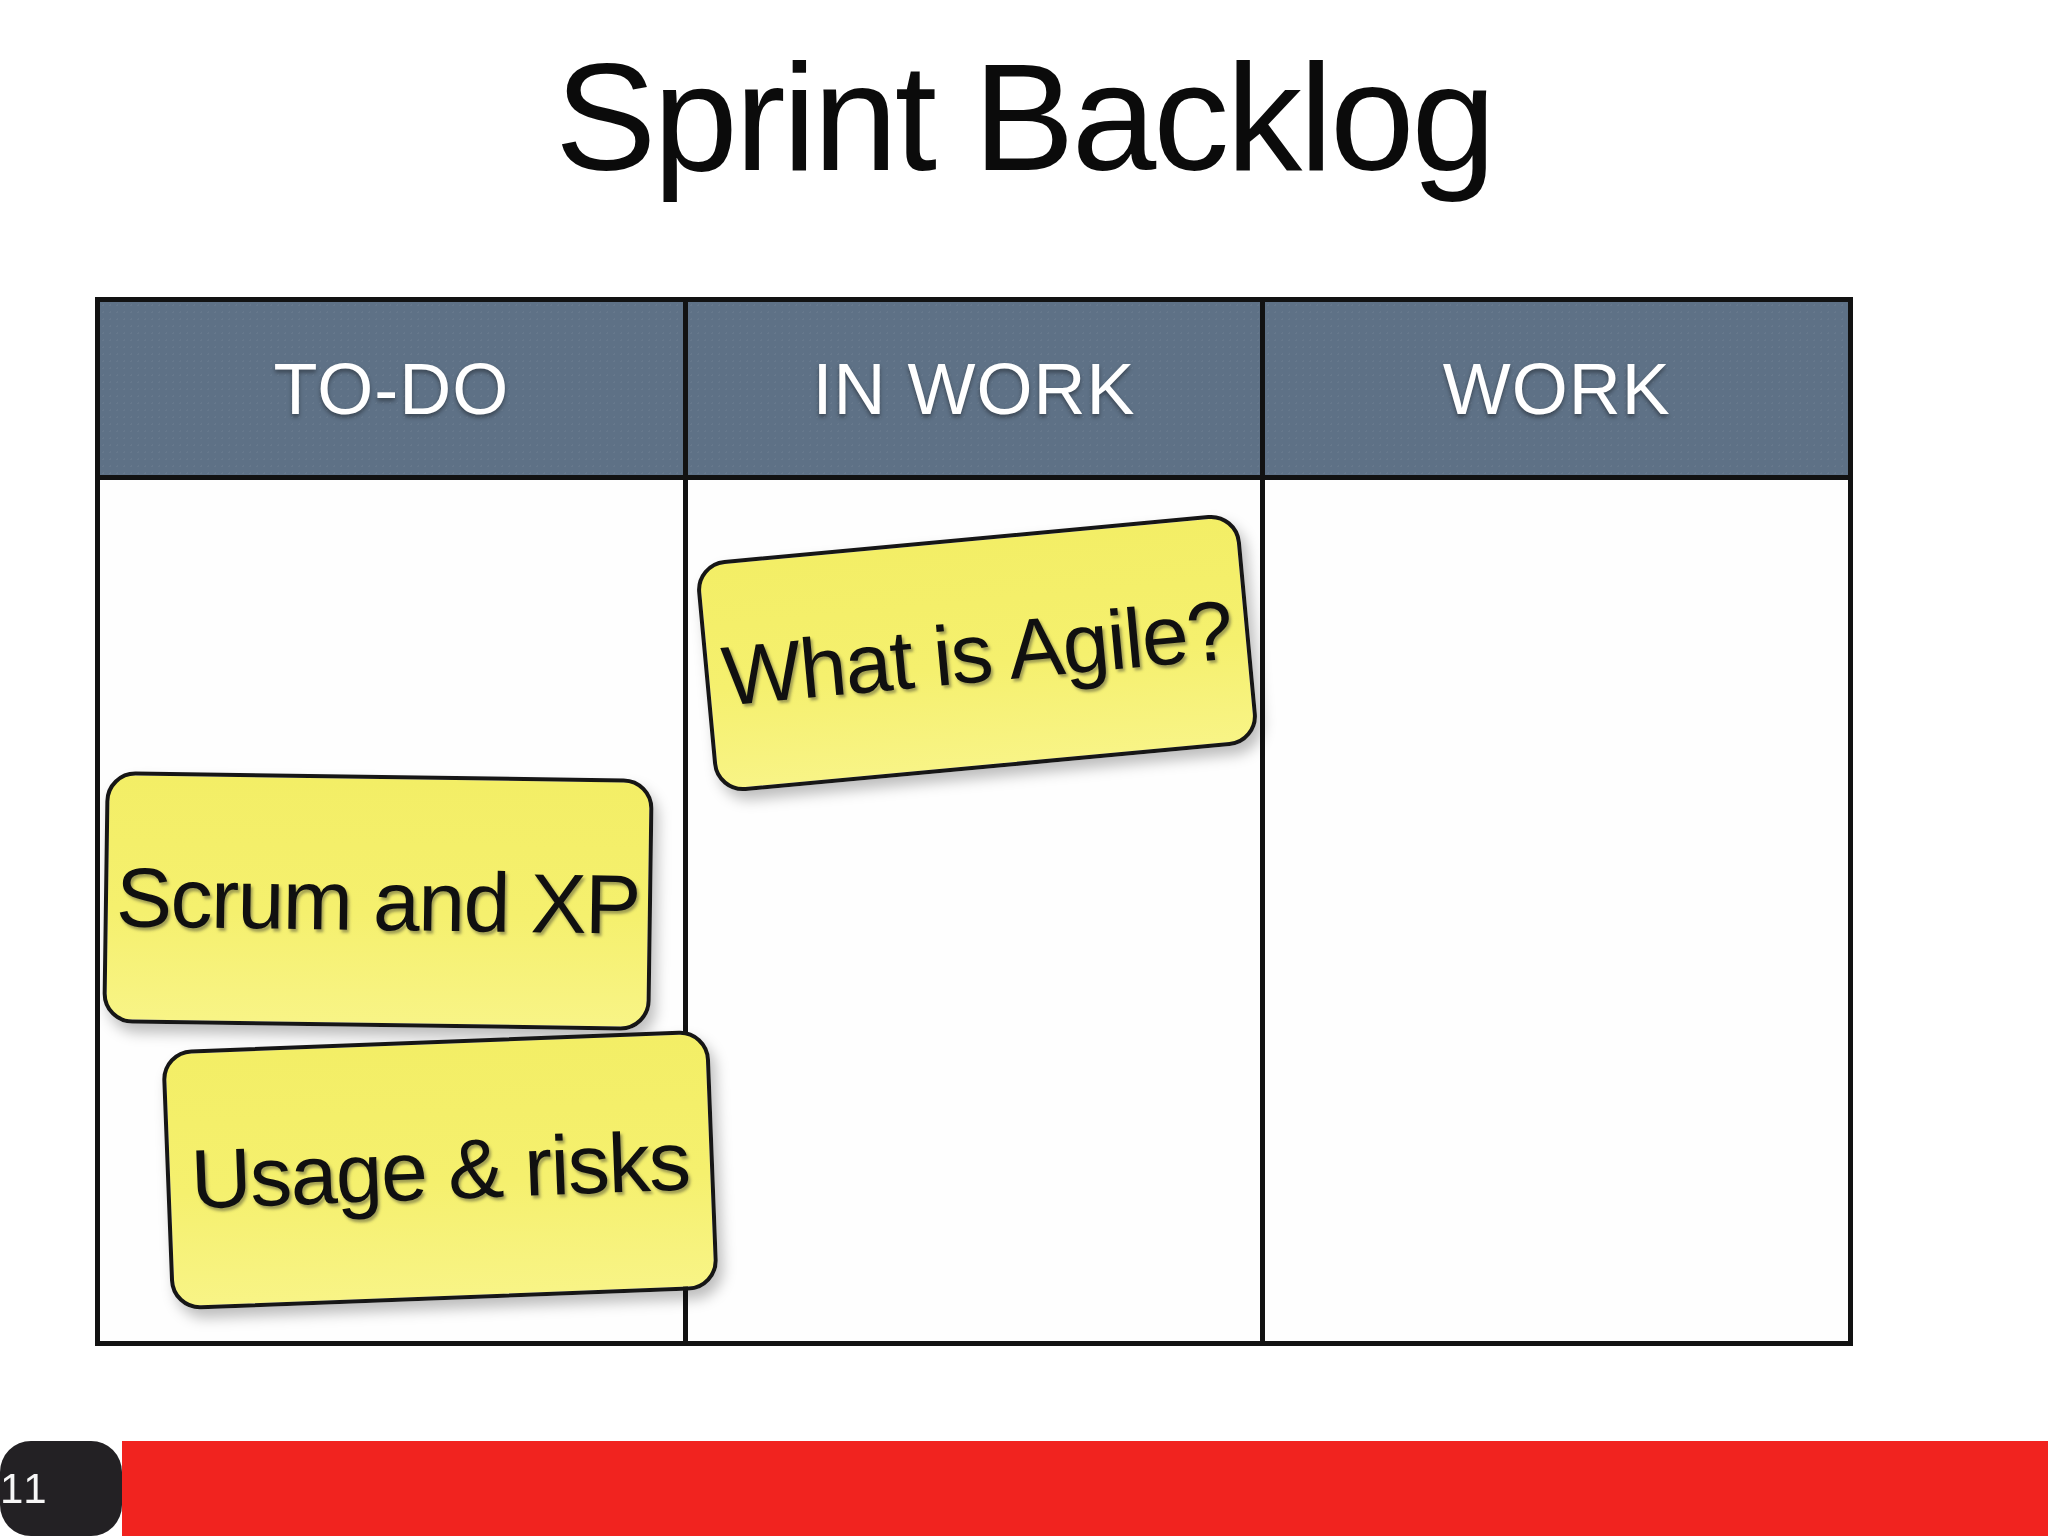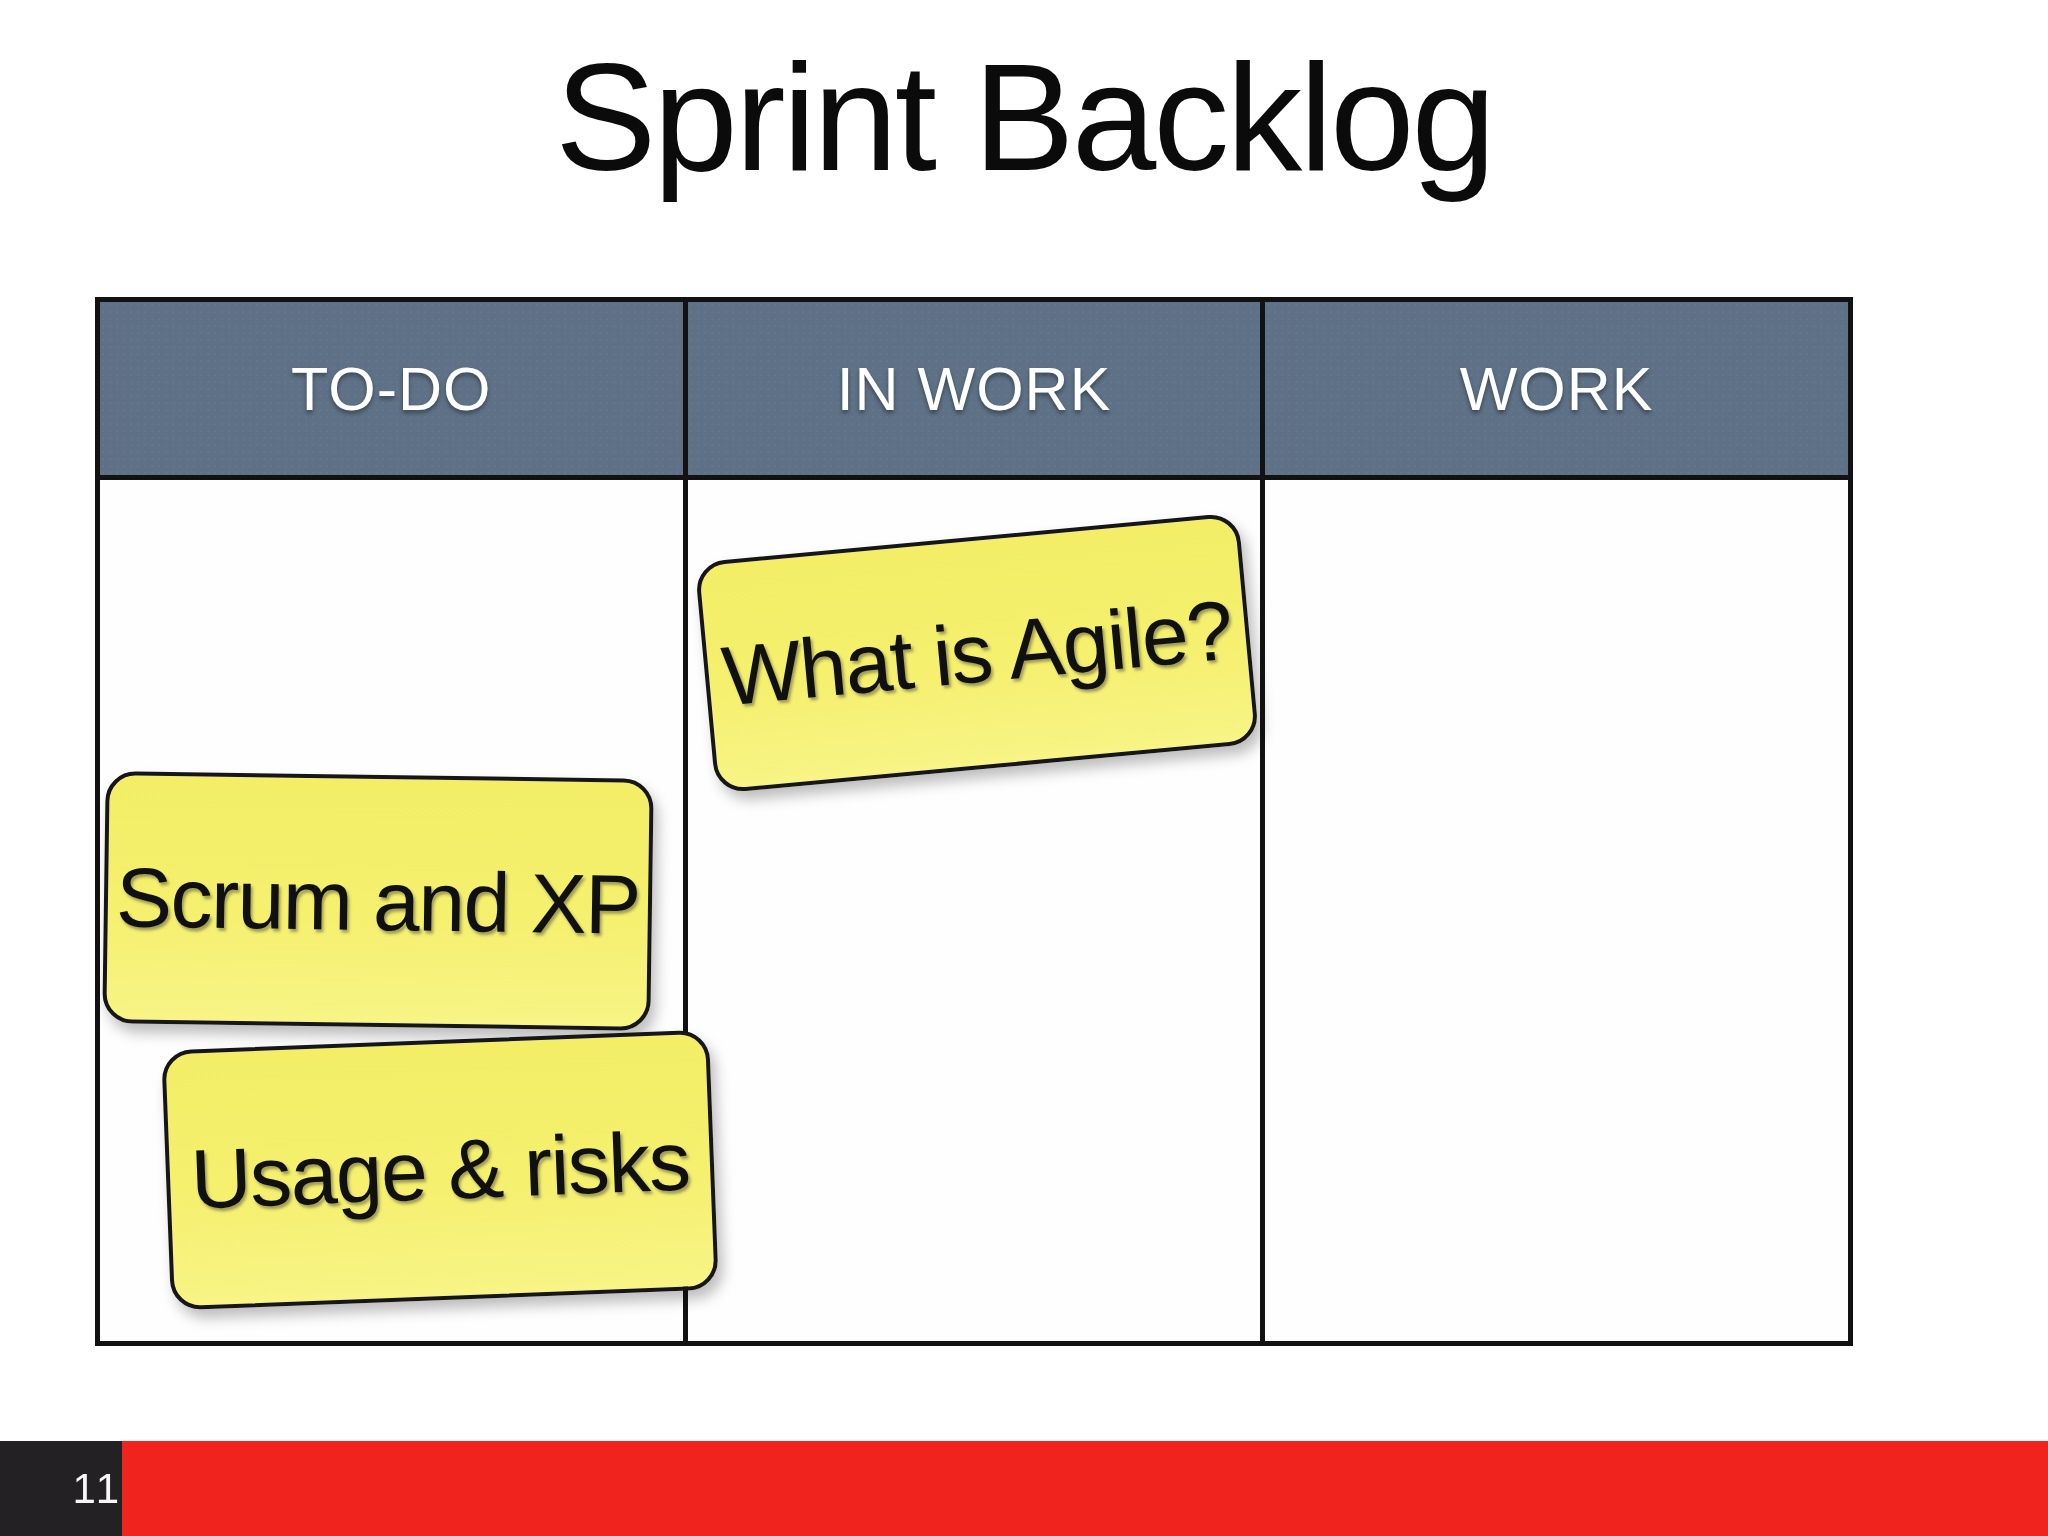--- a/index.html
+++ b/index.html
@@ -44,21 +44,21 @@
   .cell { box-sizing: border-box; }
   .cell.head {
     background: #5e7186;
     background-image: radial-gradient(rgba(255,255,255,0.05) 1px, transparent 1px);
     background-size: 7px 7px;
     border-bottom: 5px solid #121212;
     display: flex;
     align-items: center;
     justify-content: center;
     color: #ffffff;
-    font-size: 61px;
+    font-size: 72px;
     letter-spacing: 1px;
     text-shadow: 0 3px 4px rgba(0,0,0,0.38);
   }
   .cell.mid { border-left: 5px solid #121212; border-right: 5px solid #121212; }
   .cell.body { background: #fefefe; }
 
   
   .note {
     position: absolute;
     box-sizing: border-box;
@@ -90,24 +90,25 @@
     width: 2048px;
     height: 95px;
     display: flex;
   }
   .page-box {
     width: 122px;
     height: 100%;
     background: #232124;
     display: flex;
     align-items: center;
-    justify-content: flex-end;
+    justify-content: flex-start;
     color: #f7f7f7;
     font-size: 42px;
     letter-spacing: 3px;
+    border-radius: 31px;
   }
   .red-bar {
     flex: 1;
     height: 100%;
     background: #f1231f;
   }
 </style>
 </head>
 <body>
 

